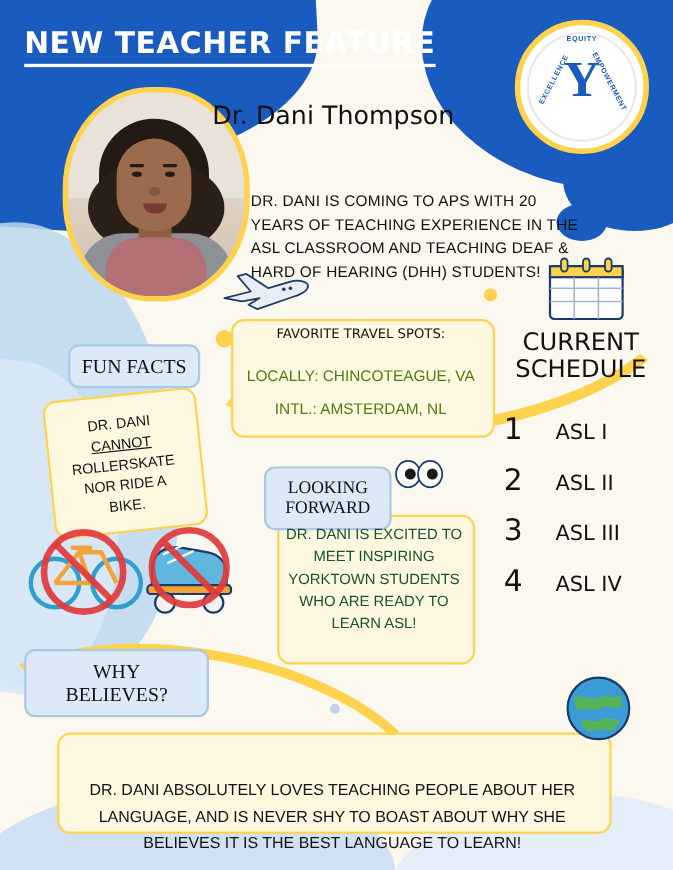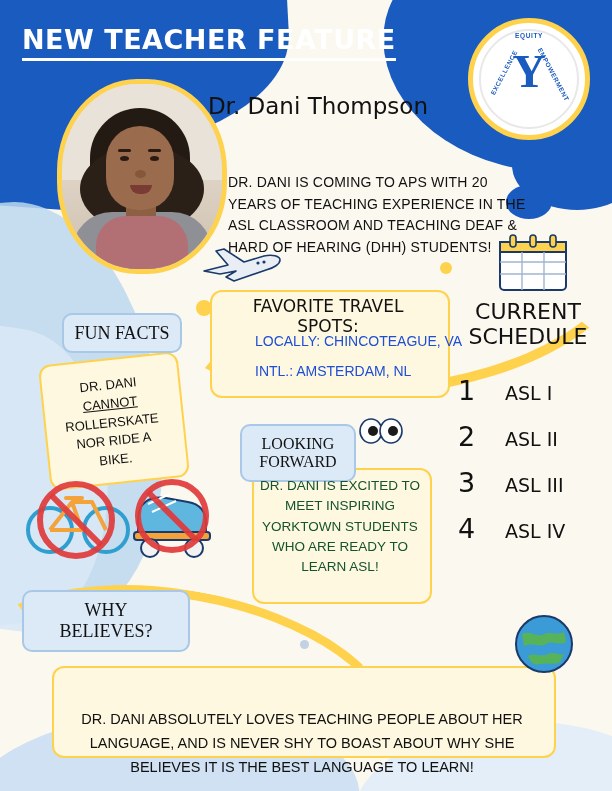--- a/index.html
+++ b/index.html
@@ -139,21 +139,21 @@
   }
   .ph-shirt{
     position:absolute;left:34px;top:132px;width:92px;height:66px;
     background:#b26f74;border-radius:30px 30px 0 0;
   }
   .ph-neck{position:absolute;left:64px;top:118px;width:30px;height:22px;background:#8d5f43;}
 
   
   .name{
     position:absolute;left:178px;top:93px;width:250px;
-    text-align:right;font-size:23px;color:#111;
+    text-align:center;font-size:23px;color:#111;
     font-family:"DejaVu Sans",sans-serif;
     z-index:6;
   }
 
   
   .intro{
     position:absolute;left:228px;top:172px;width:300px;
     text-align:left;font-size:14px;line-height:1.55;
     color:#111;text-transform:uppercase;
     font-family:"Liberation Sans",sans-serif;
@@ -169,25 +169,25 @@
     position:absolute;background:#dce9f7;border:2.5px solid #a9c7e6;
     border-radius:10px;z-index:7;display:flex;align-items:center;
     justify-content:center;text-align:center;
     font-family:Liberation Serif, serif;color:#111;
   }
 
   
   .travel-card{left:210px;top:290px;width:236px;height:104px;}
   .travel-title{
     position:absolute;left:228px;top:296px;width:200px;text-align:center;
-    font-size:17px;font-family:"DejaVu Sans",sans-serif;color:#111;z-index:7;
+    font-size:12px;font-family:"DejaVu Sans",sans-serif;color:#111;z-index:7;
   }
   .travel-line{
-    position:absolute;width:236px;left:210px;text-align:left;
-    font-size:14px;color:#1d4ed8;text-transform:uppercase;z-index:7;padding-left:45px;
+    position:absolute;width:236px;left:210px;text-align:center;
+    font-size:14px;color:#4d7c0f;text-transform:uppercase;z-index:7;
   }
   .tl1{top:333px;}
   .tl2{top:363px;}
 
   
   .plane{position:absolute;left:198px;top:243px;z-index:7;}
 
   
   .fun-badge{left:62px;top:313px;width:116px;height:36px;font-size:18px;}
   .fun-card{

